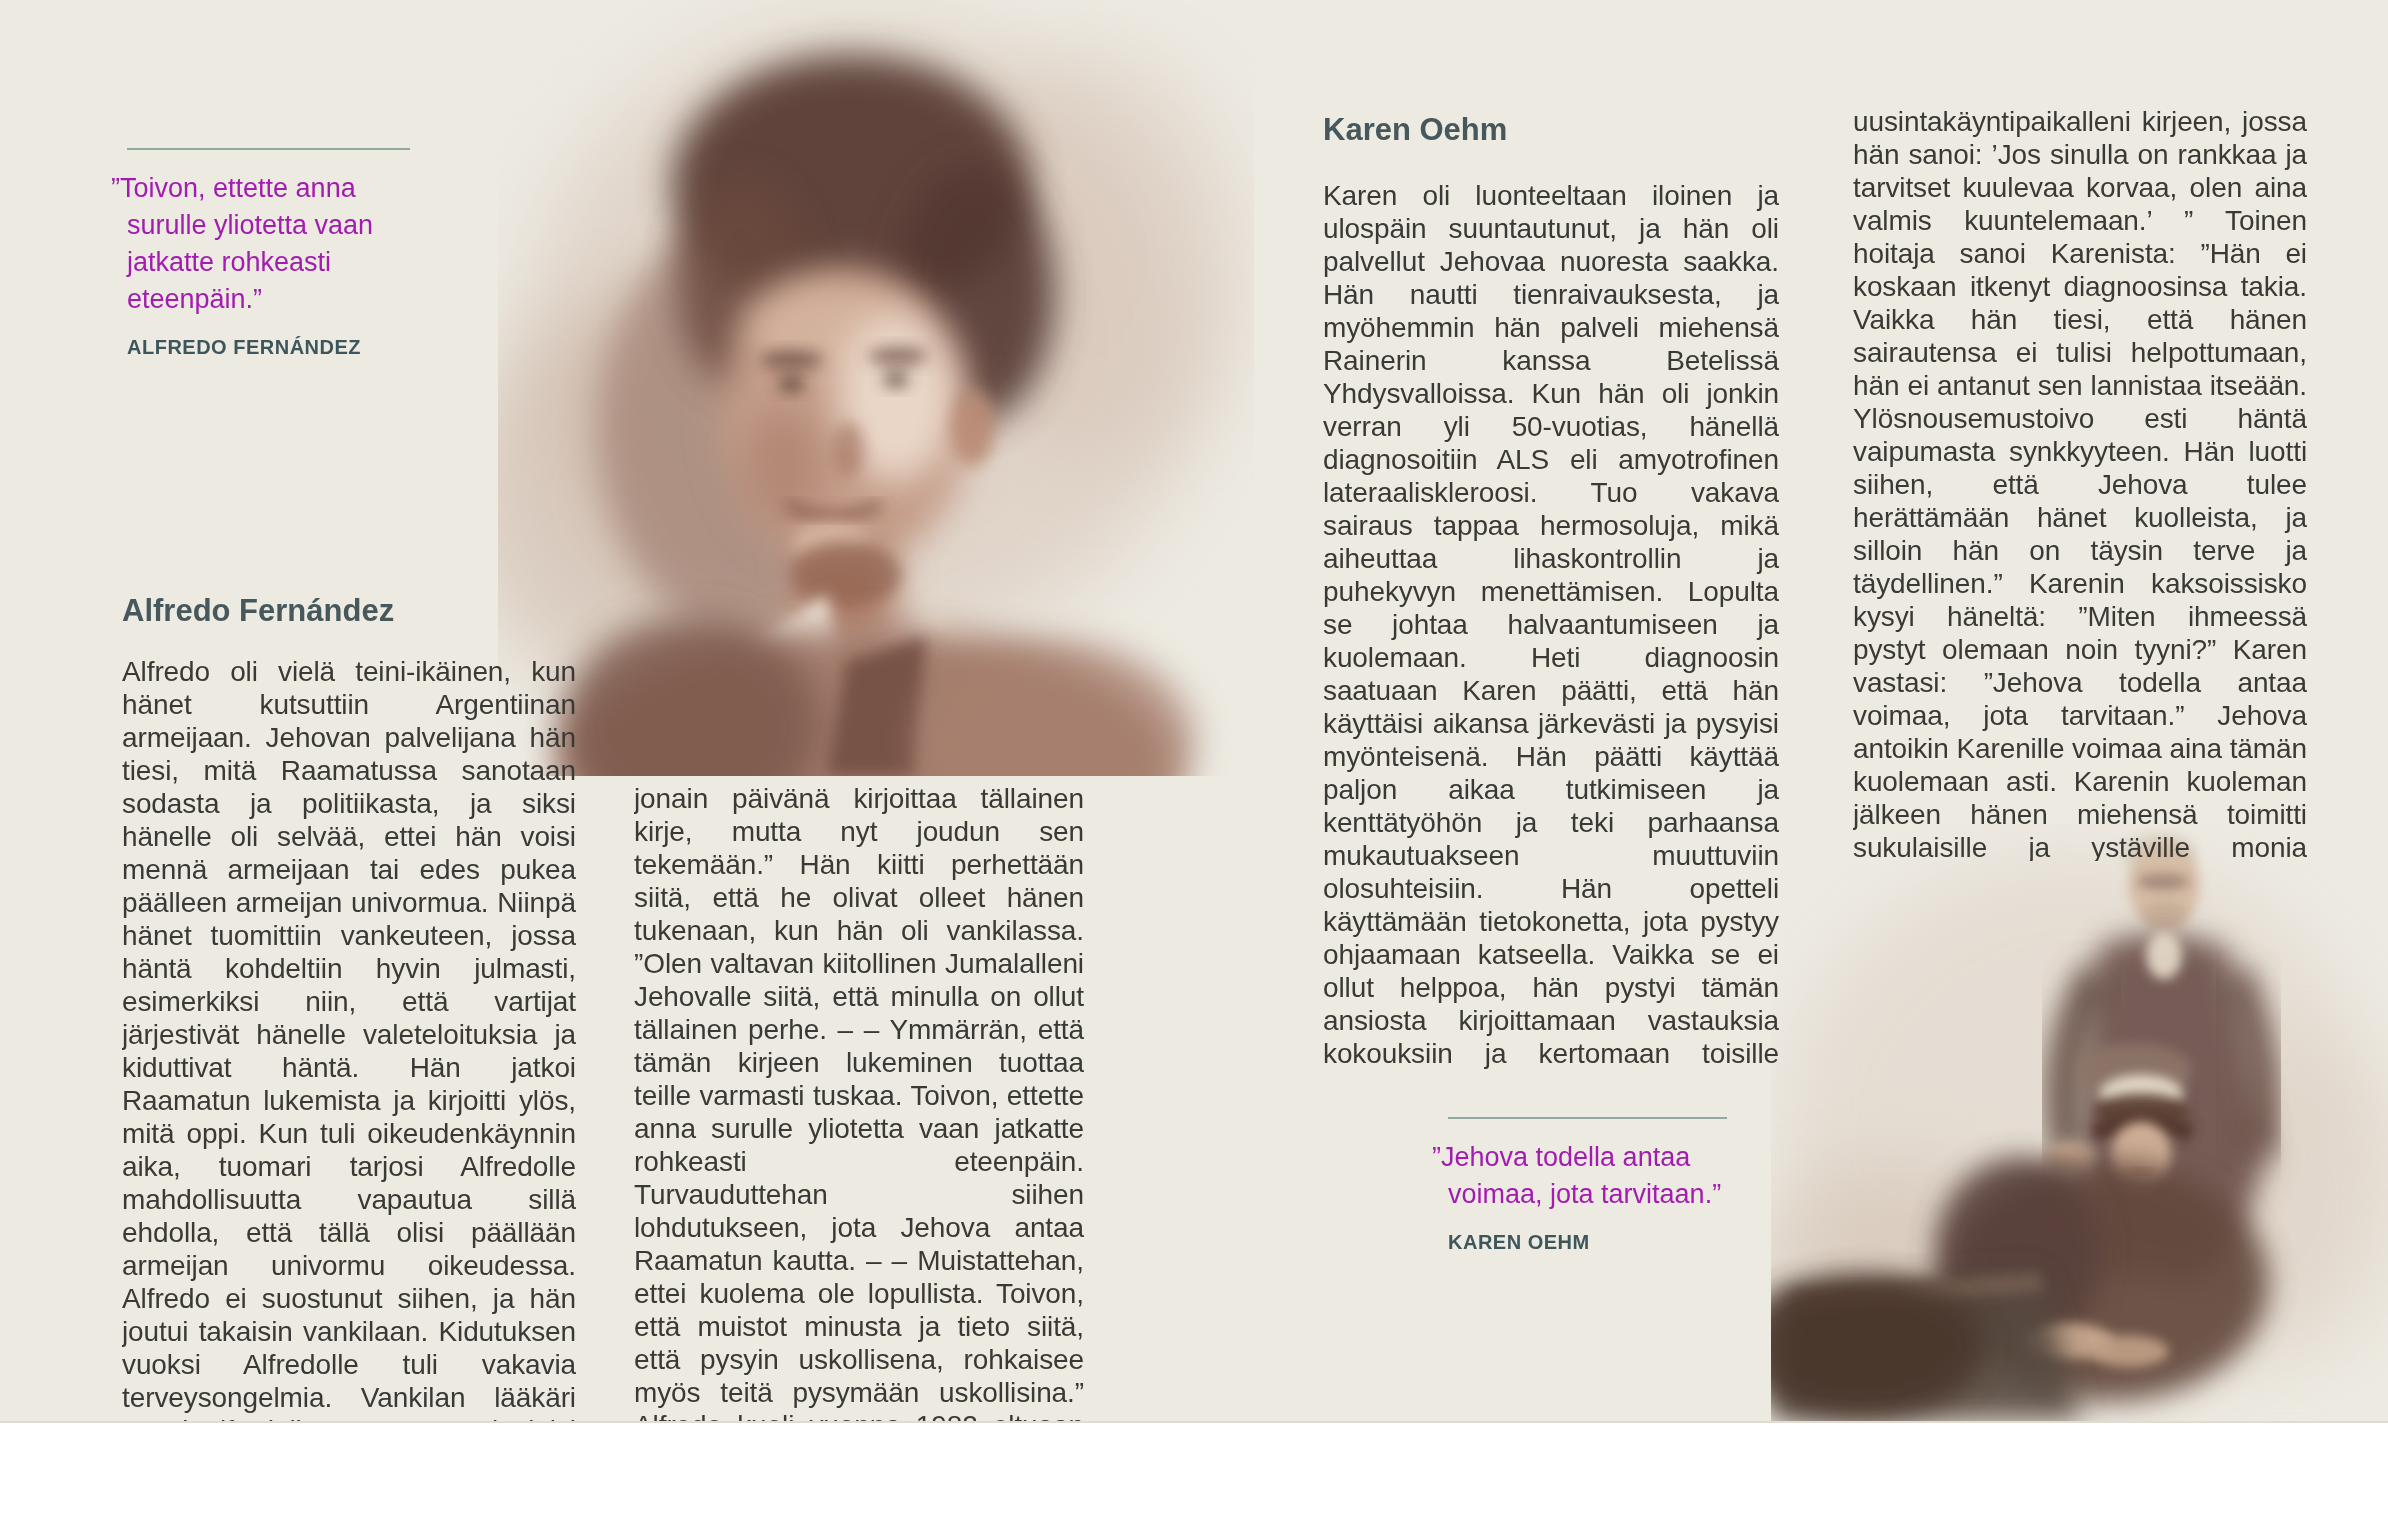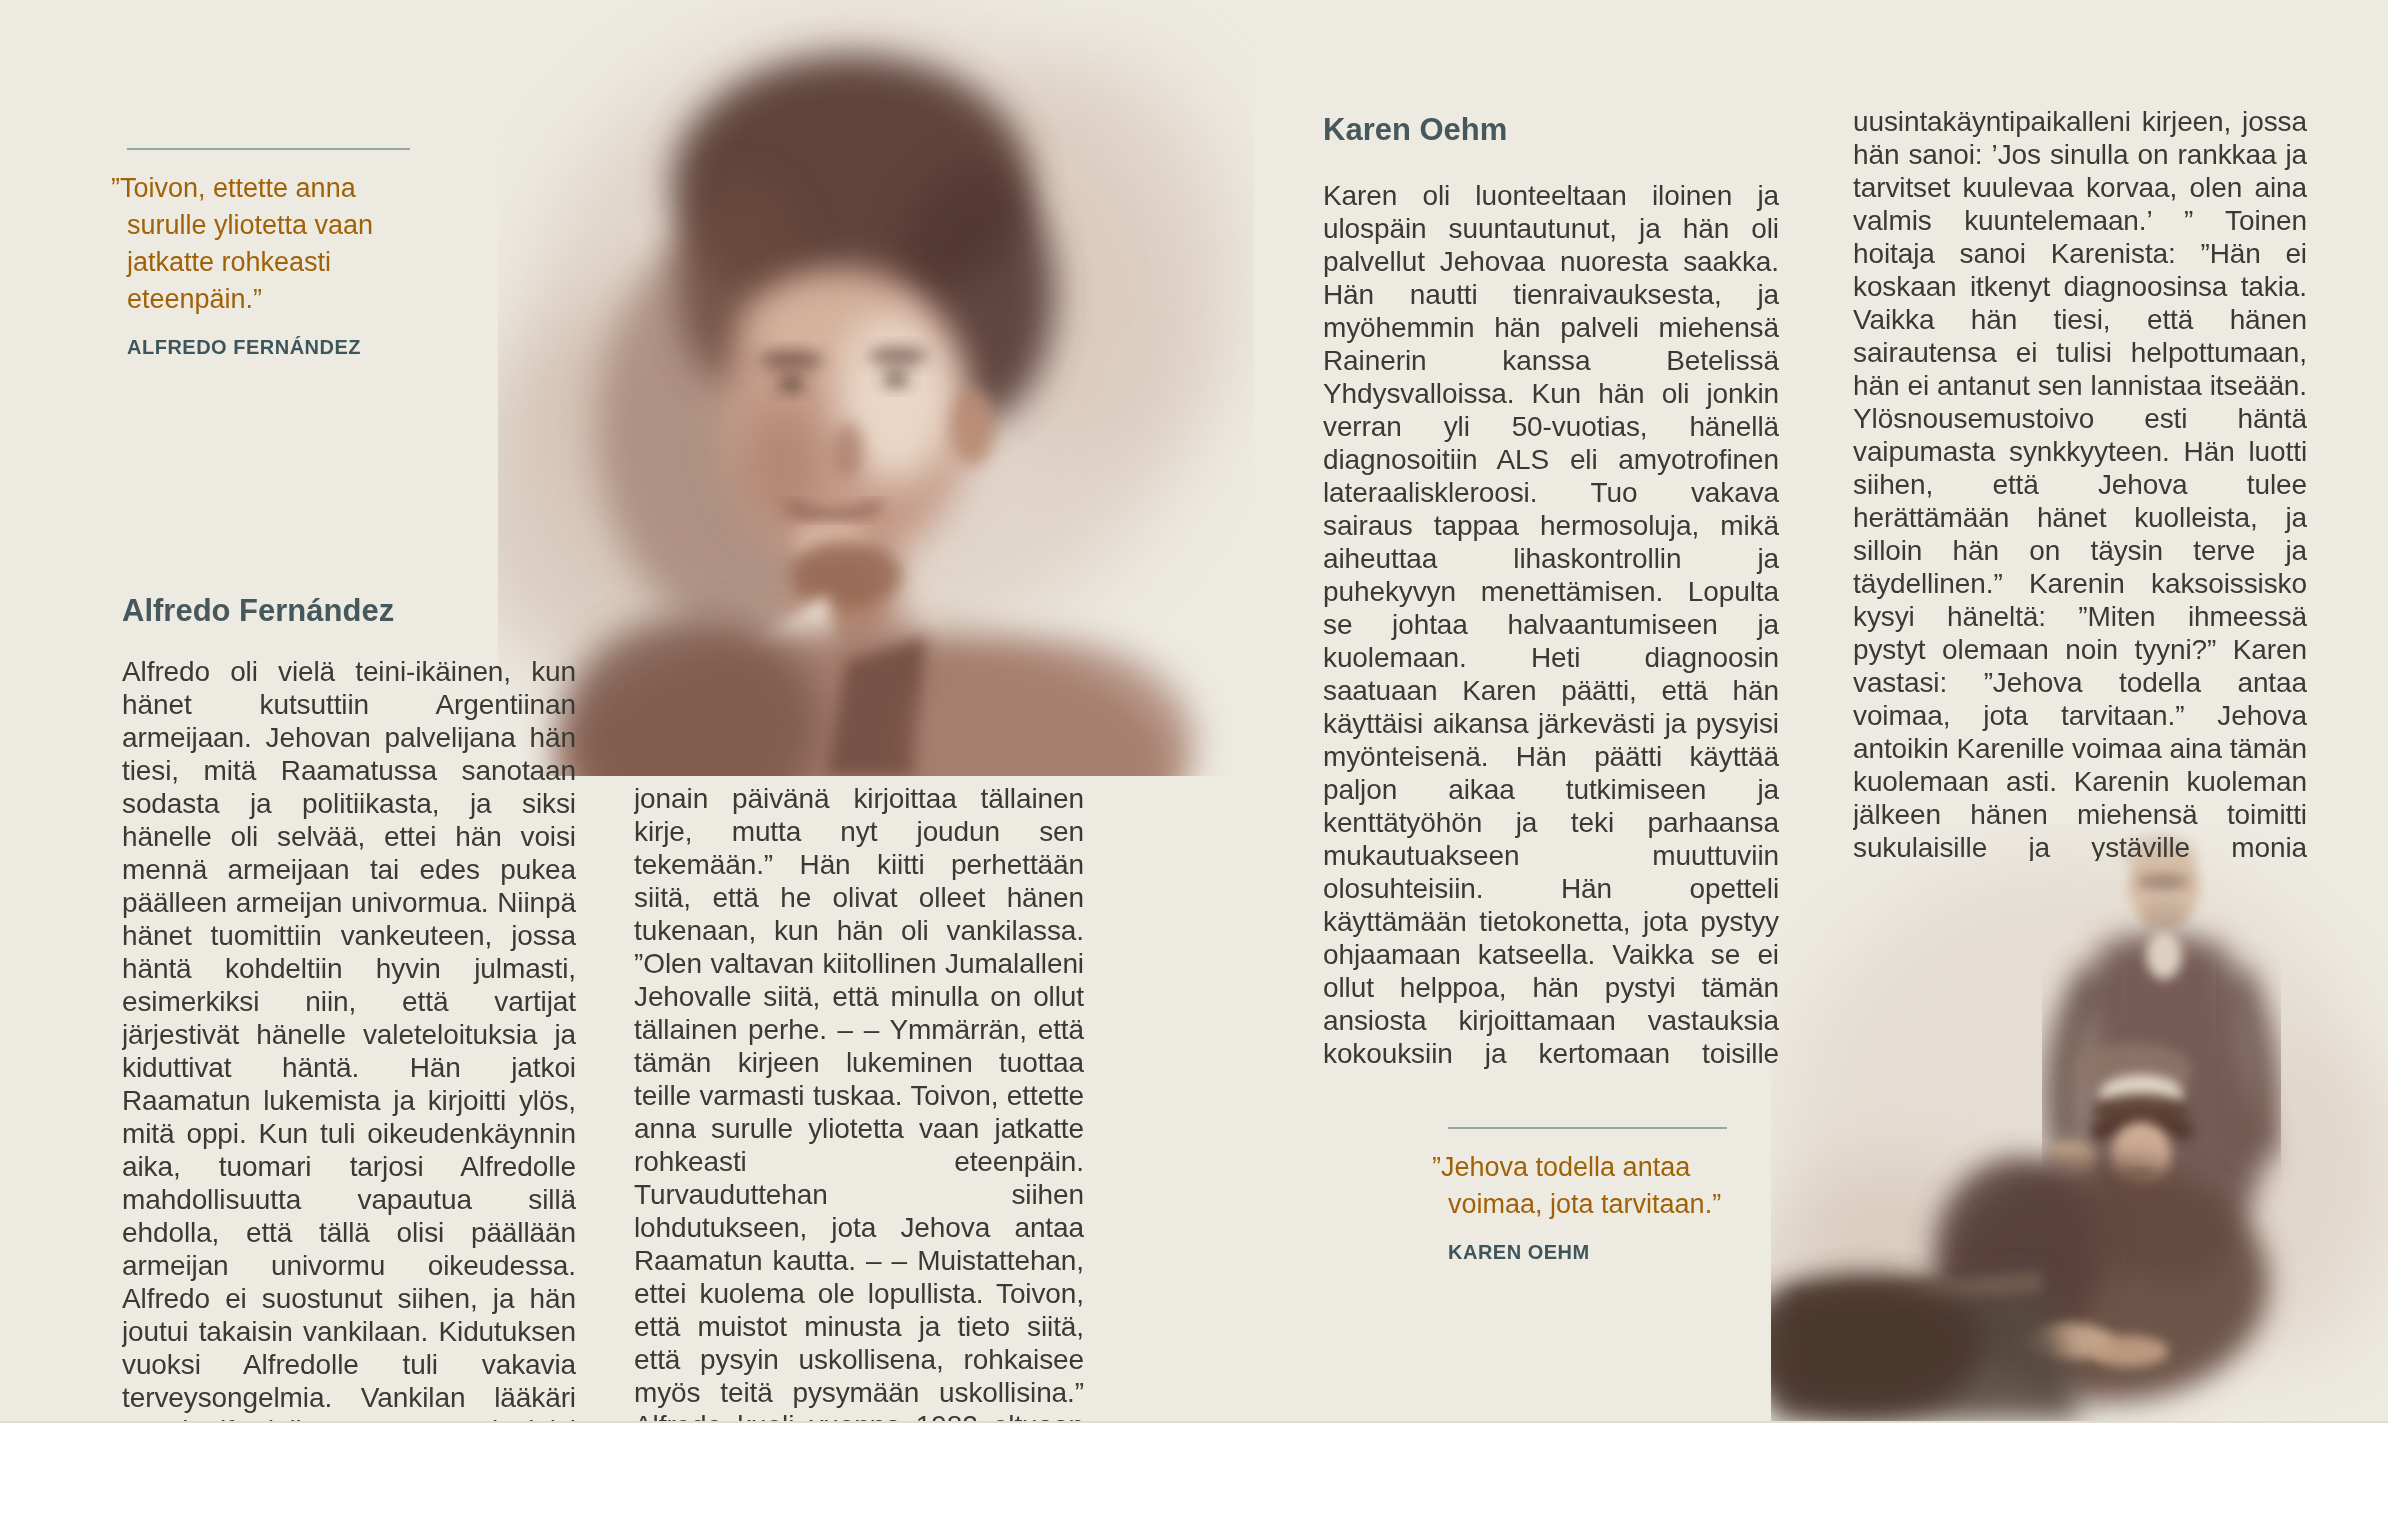--- a/index.html
+++ b/index.html
@@ -17,36 +17,36 @@
     font-size:28px;line-height:33px;color:#3a3935;
     text-align:justify;letter-spacing:-0.1px;
   }
   .section-heading{
     position:absolute;z-index:2;margin:0;
     font-size:31px;font-weight:bold;color:#47585d;letter-spacing:0;
   }
   .pull-quote{position:absolute;z-index:2;}
   .pq-rule{height:2px;background:#92a6a2;margin-bottom:20px;}
   .pq-text{
-    font-size:27px;line-height:37px;color:#a16207;
+    font-size:27px;line-height:37px;color:#a21caf;
     text-indent:-16px;padding-left:16px;
   }
   .pq-attr{
     margin-top:18px;font-size:20px;font-weight:bold;
     letter-spacing:0.5px;color:#3d565c;padding-left:16px;
   }
   
   #pq1{left:111px;top:148px;width:299px;}
   #heading1{left:122px;top:593px;}
   #col1{left:122px;top:655px;width:454px;height:766px;overflow:hidden;}
   #col2{left:634px;top:782px;width:450px;height:639px;overflow:hidden;}
   #heading2{left:1323px;top:112px;}
   #col3{left:1323px;top:179px;width:456px;height:896px;overflow:hidden;}
   #col4{left:1853px;top:105px;width:454px;height:756px;overflow:hidden;}
-  #pq2{left:1432px;top:1117px;width:295px;margin-top:10px;}
+  #pq2{left:1432px;top:1117px;width:295px;}
   #illu1{left:498px;top:0px;width:756px;height:776px;}
   #illu2{left:1771px;top:824px;width:617px;height:597px;}
 </style>
 </head>
 <body>
 
 <div class="canvas">
   <div class="spread"></div>
 
   <svg id="illu1" class="illu" viewBox="0 0 760 780">

